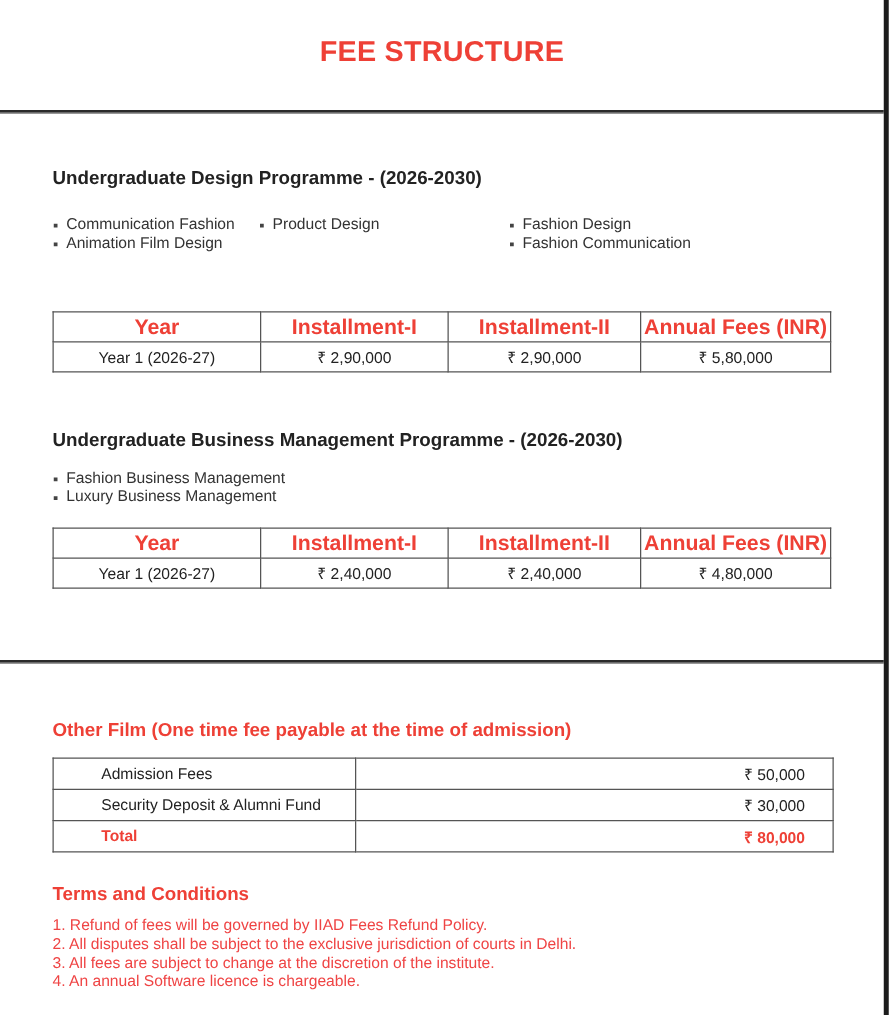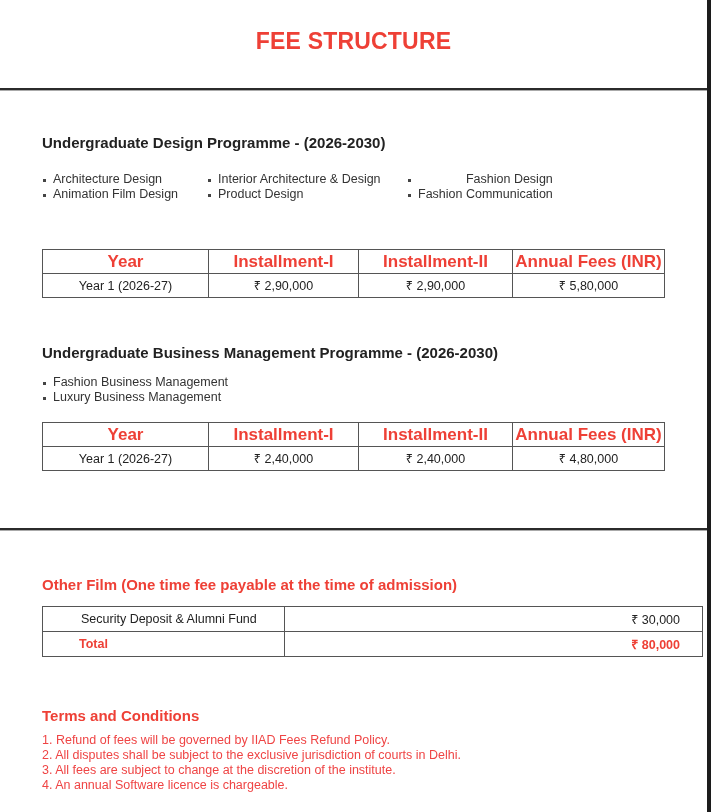--- a/index.html
+++ b/index.html
@@ -29,43 +29,42 @@
     border: 1px solid #555; text-align: center; height: 23px; padding: 0;
   }
   table.fees th { color: #ee4036; font-weight: bold; font-size: 17px; }
   table.fees td { color: #222; }
   table.other {
     position: absolute; left: 42px; top: 606px; border-collapse: collapse; font-size: 12.5px;
   }
   table.other td { border: 1px solid #555; height: 24px; padding: 0; }
   table.other td.lab { padding-left: 38px; width: 203px; color: #222; }
   table.other td.val { text-align: right; padding-right: 22px; width: 359px; color: #222; }
-  table.other tr.total td { color: #ee4036; font-weight: bold; padding-left: 36px; }
+  table.other tr.total td { color: #ee4036; font-weight: bold; }
   .terms { position: absolute; left: 42px; top: 733px; font-size: 12.5px; line-height: 15px; color: #ef4444; margin: 0; padding: 0; list-style: none; }
 </style>
 </head>
 <body>
 
 <div class="right-bar"></div>
 
 <div class="page-title">FEE STRUCTURE</div>
 
 <div class="hrule" style="top:88px;"></div>
 
 <div class="section-heading" style="top:134px;">Undergraduate Design Programme - (2026-2030)</div>
 
 <ul class="bullets" style="left:42px; top:172px;">
-  <li>Architecture Design</li>
+  <li>Communication Fashion</li>
   <li>Animation Film Design</li>
 </ul>
 <ul class="bullets" style="left:207px; top:172px;">
-  <li>Interior Architecture &amp; Design</li>
   <li>Product Design</li>
 </ul>
-<ul class="bullets" style="left:407px; top:172px;text-align:right;">
+<ul class="bullets" style="left:407px; top:172px;">
   <li>Fashion Design</li>
   <li>Fashion Communication</li>
 </ul>
 
 <table class="fees" style="top:249px;">
   <tbody>
       <tr>
     <th style="width:165px;">Year</th>
     <th style="width:149px;">Installment-I</th>
     <th style="width:153px;">Installment-II</th>
@@ -103,20 +102,24 @@
   </tr>
 </tbody>
   </table>
 
 <div class="hrule" style="top:528px;"></div>
 
 <div class="section-heading red-heading" style="top:576px;">Other Film (One time fee payable at the time of admission)</div>
 
 <table class="other">
   <tbody>
+      <tr>
+    <td class="lab">Admission Fees</td>
+    <td class="val">₹ 50,000</td>
+  </tr>
   <tr>
     <td class="lab">Security Deposit &amp; Alumni Fund</td>
     <td class="val">₹ 30,000</td>
   </tr>
   <tr class="total">
     <td class="lab">Total</td>
     <td class="val">₹ 80,000</td>
   </tr>
 </tbody>
   </table>

